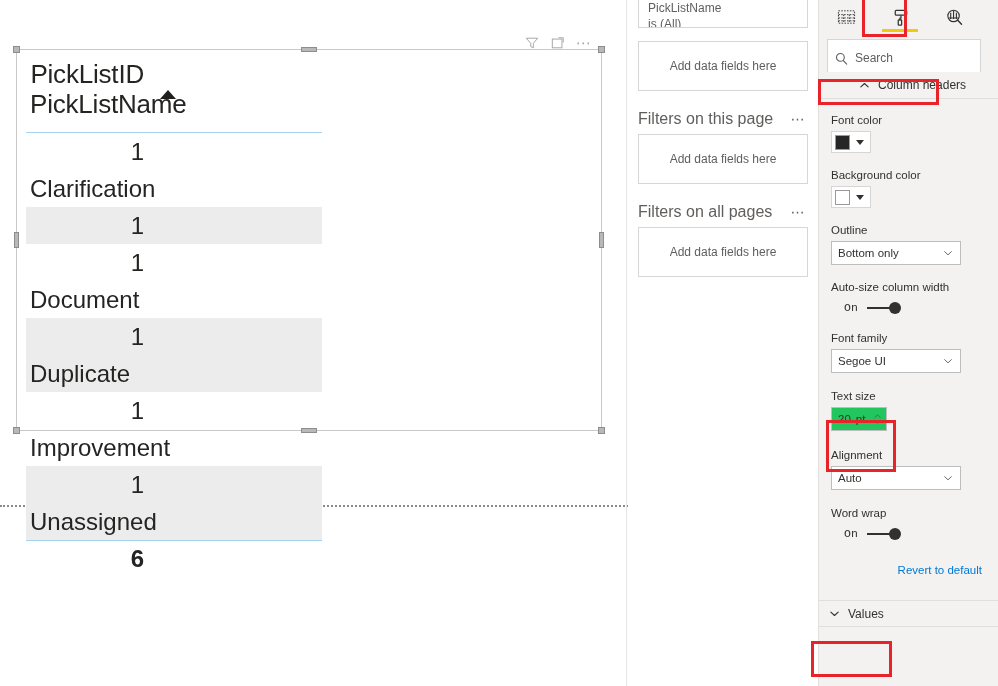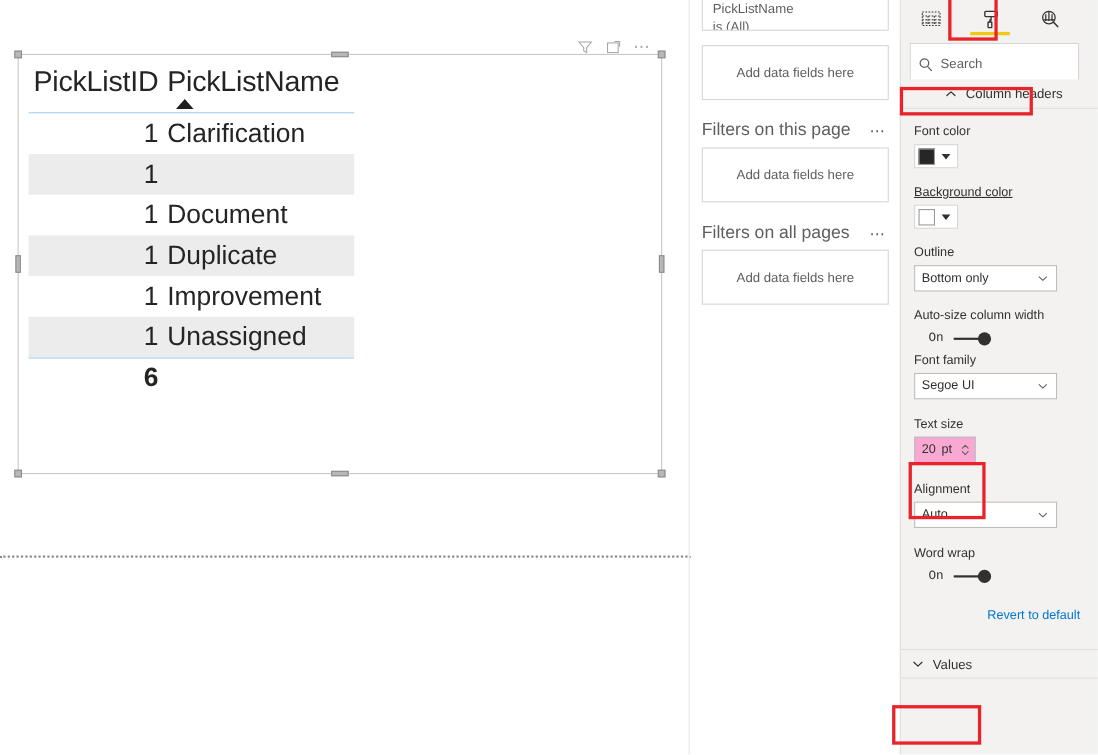--- a/index.html
+++ b/index.html
@@ -84,21 +84,21 @@
   .h-bm { left: 50%; margin-left:-8px; bottom: -3px; }
   .h-lm { left: -3px;  top: 50%; margin-top:-8px; }
   .h-rm { right: -3px; top: 50%; margin-top:-8px; }
 
   
   #tbl {
     position: absolute;
     left: 9px; top: 9px;
     width: 296px;
   }
-  .tbl-row { display: flex; }
+  .tbl-row { display: flex; flex-direction: column; }
   .col-id   { width: 122px; text-align: right; padding-right: 4px; }
   .col-name { width: 174px; text-align: left;  padding-left: 4px; }
 
   #tbl-header .tbl-hdr-cell {
     font-size: 26px;
     line-height: 30px;
     color: #252423;
     font-weight: 400;
     white-space: nowrap;
     letter-spacing: -0.2px;
@@ -250,21 +250,21 @@
     width: 34px; height: 14px;
     display: flex; align-items: center;
     cursor: pointer;
   }
   .toggle .track { width: 26px; height: 2px; background: #323130; }
   .toggle .knob { width: 12px; height: 12px; border-radius: 50%; background: #323130; margin-left: -4px; }
 
   .spin {
     width: 56px; height: 24px;
     border: 1px solid #bdbdbd;
-    background: #f9a8d4;
+    background: #22c55e;
     display: flex; align-items: center;
     padding: 0 4px 0 6px;
     cursor: text;
   }
   .spin .val  { font-size: 11.5px; color: #323130; }
   .spin .unit { font-size: 11.5px; color: #323130; margin-left: 5px; }
   .spin .arrows {
     margin-left: auto;
     display: flex; flex-direction: column; align-items: center; justify-content: center;
     gap: 2px; color: #605e5c; cursor: pointer;
@@ -448,21 +448,21 @@
       </div>
 
       <div class="prop" style="margin-top:15px;">
         <div class="prop-label">Font color</div>
         <div class="color-swatch-btn">
           <span class="color-chip" style="background:#262626;"></span>
           <span class="caret-down"></span>
         </div>
       </div>
 
-      <div class="prop" style="margin-top:16px;text-decoration:underline;">
+      <div class="prop" style="margin-top:16px;">
         <div class="prop-label">Background color</div>
         <div class="color-swatch-btn">
           <span class="color-chip" style="background:#ffffff;"></span>
           <span class="caret-down"></span>
         </div>
       </div>
 
       <div class="prop" style="margin-top:16px;">
         <div class="prop-label">Outline</div>
         <div class="combo">
@@ -479,21 +479,21 @@
         <div class="prop-label">Auto-size column width</div>
         <div class="toggle-row" style="margin-top:8px;">
           <span class="toggle-label">On</span>
           <span class="toggle">
             <span class="track"></span>
             <span class="knob"></span>
           </span>
         </div>
       </div>
 
-      <div class="prop" style="margin-top:7px;">
+      <div class="prop" style="margin-top:17px;">
         <div class="prop-label">Font family</div>
         <div class="combo">
           <span>Segoe UI</span>
           <span class="chev-sm">
             <svg width="10" height="10" viewBox="0 0 12 12" fill="none" stroke="#605e5c" stroke-width="1.1">
               <path d="M2 4.4L6 8.2l4-3.8" stroke-linecap="round" stroke-linejoin="round"></path>
             </svg>
           </span>
         </div>
       </div>

